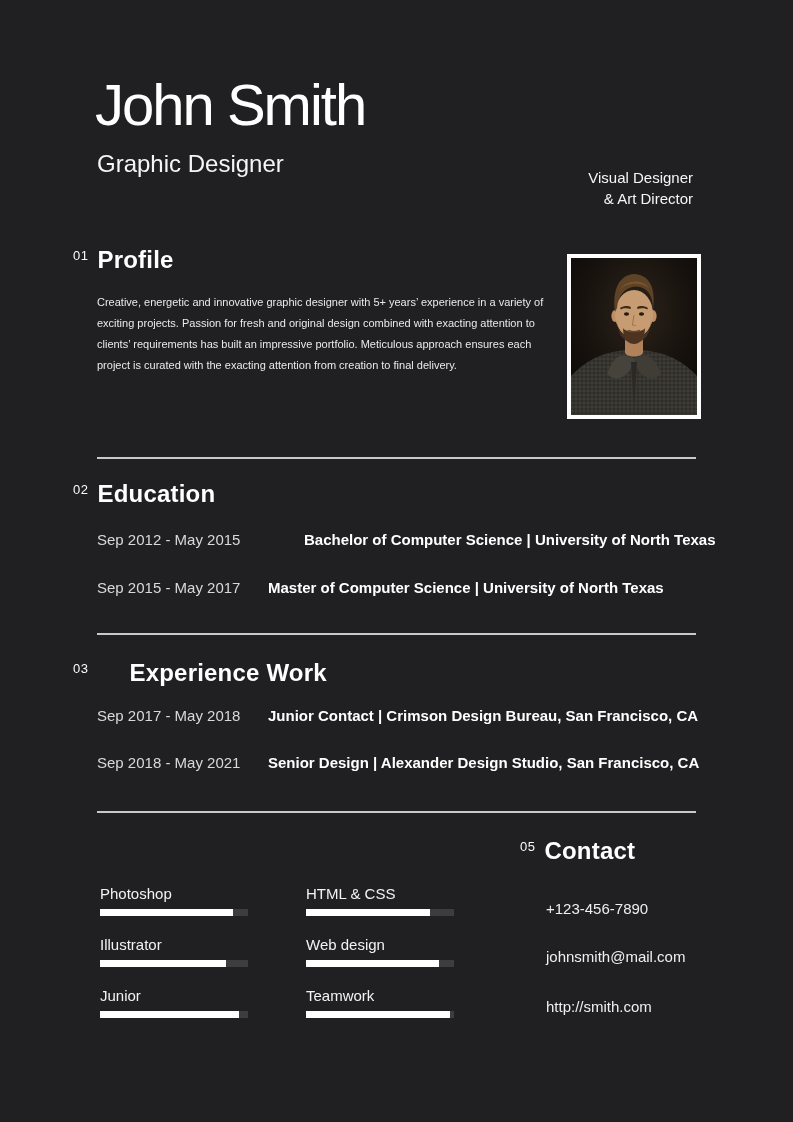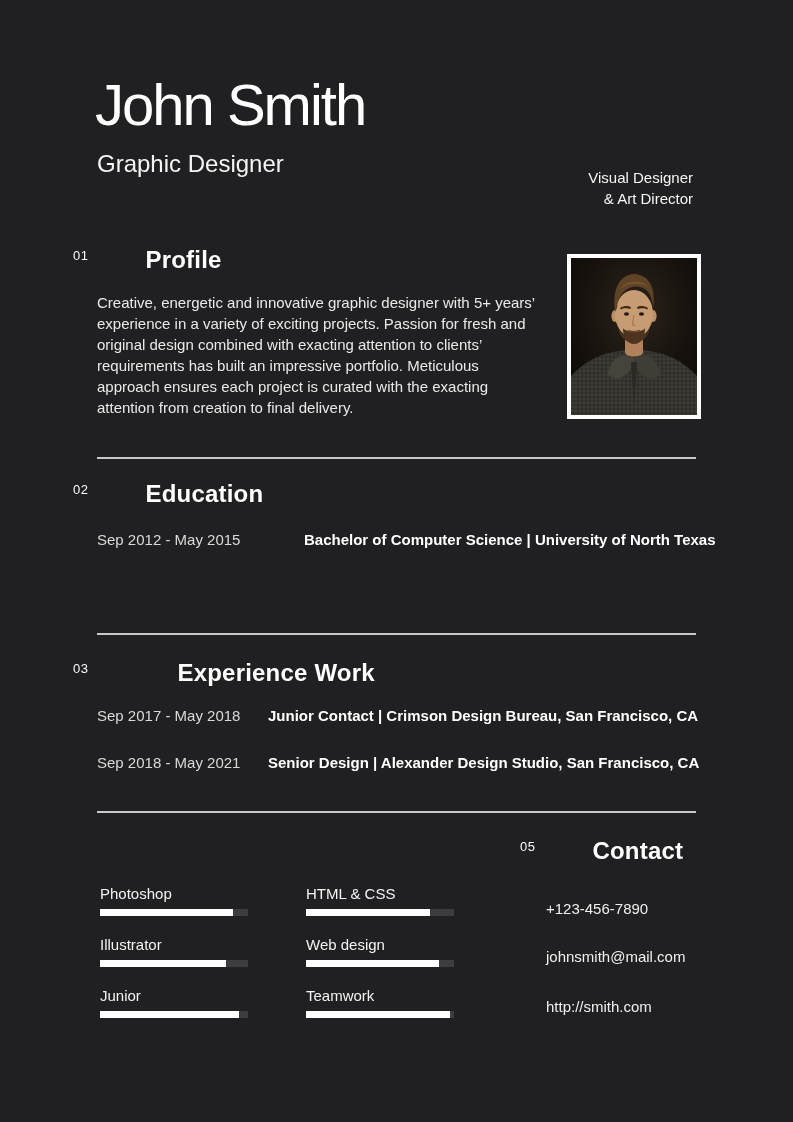--- a/index.html
+++ b/index.html
@@ -33,27 +33,27 @@
 
   
   .section-head {
     position: absolute; display: flex; align-items: flex-start; gap: 9px;
   }
   .sec-num {
     font-size: 13px; color: #fafafa; padding-top: 1px; letter-spacing: 0.5px;
   }
   .sec-title {
     font-size: 24px; font-weight: 700; color: #ffffff;
-    line-height: 1.05; letter-spacing: 0.2px; margin-left: 48px;
+    line-height: 1.05; letter-spacing: 0.2px;
   }
 
   
   .profile-body {
     position: absolute; left: 97px; top: 292px; width: 448px;
-    font-size: 15px; line-height: 21px; color: #e9e9e9;
+    font-size: 11px; line-height: 21px; color: #e9e9e9;
   }
   .photo-frame {
     position: absolute; left: 567px; top: 254px;
     width: 134px; height: 165px;
     background: #ffffff; padding: 4px;
   }
   .photo-frame svg { display: block; width: 126px; height: 157px; }
 
   
   .divider {
@@ -159,20 +159,24 @@
   <div class="divider divider-1"></div>
 
   <div class="section-head" style="left:73px; top:481px;">
     <span class="sec-num">02</span>
     <h2 class="sec-title">Education</h2>
   </div>
   <div class="entry-row" style="top:530px;gap:36px;">
     <span class="entry-dates">Sep 2012 - May 2015</span>
     <span class="entry-desc">Bachelor of Computer Science | University of North Texas</span>
   </div>
+  <div class="entry-row" style="top:578px;">
+    <span class="entry-dates">Sep 2015 - May 2017</span>
+    <span class="entry-desc">Master of Computer Science | University of North Texas</span>
+  </div>
 
   <div class="divider divider-2"></div>
 
   <div class="section-head" style="left:73px; top:660px;gap:41px;">
     <span class="sec-num">03</span>
     <h2 class="sec-title">Experience Work</h2>
   </div>
   <div class="entry-row" style="top:706px;">
     <span class="entry-dates">Sep 2017 - May 2018</span>
     <span class="entry-desc">Junior Contact | Crimson Design Bureau, San Francisco, CA</span>

